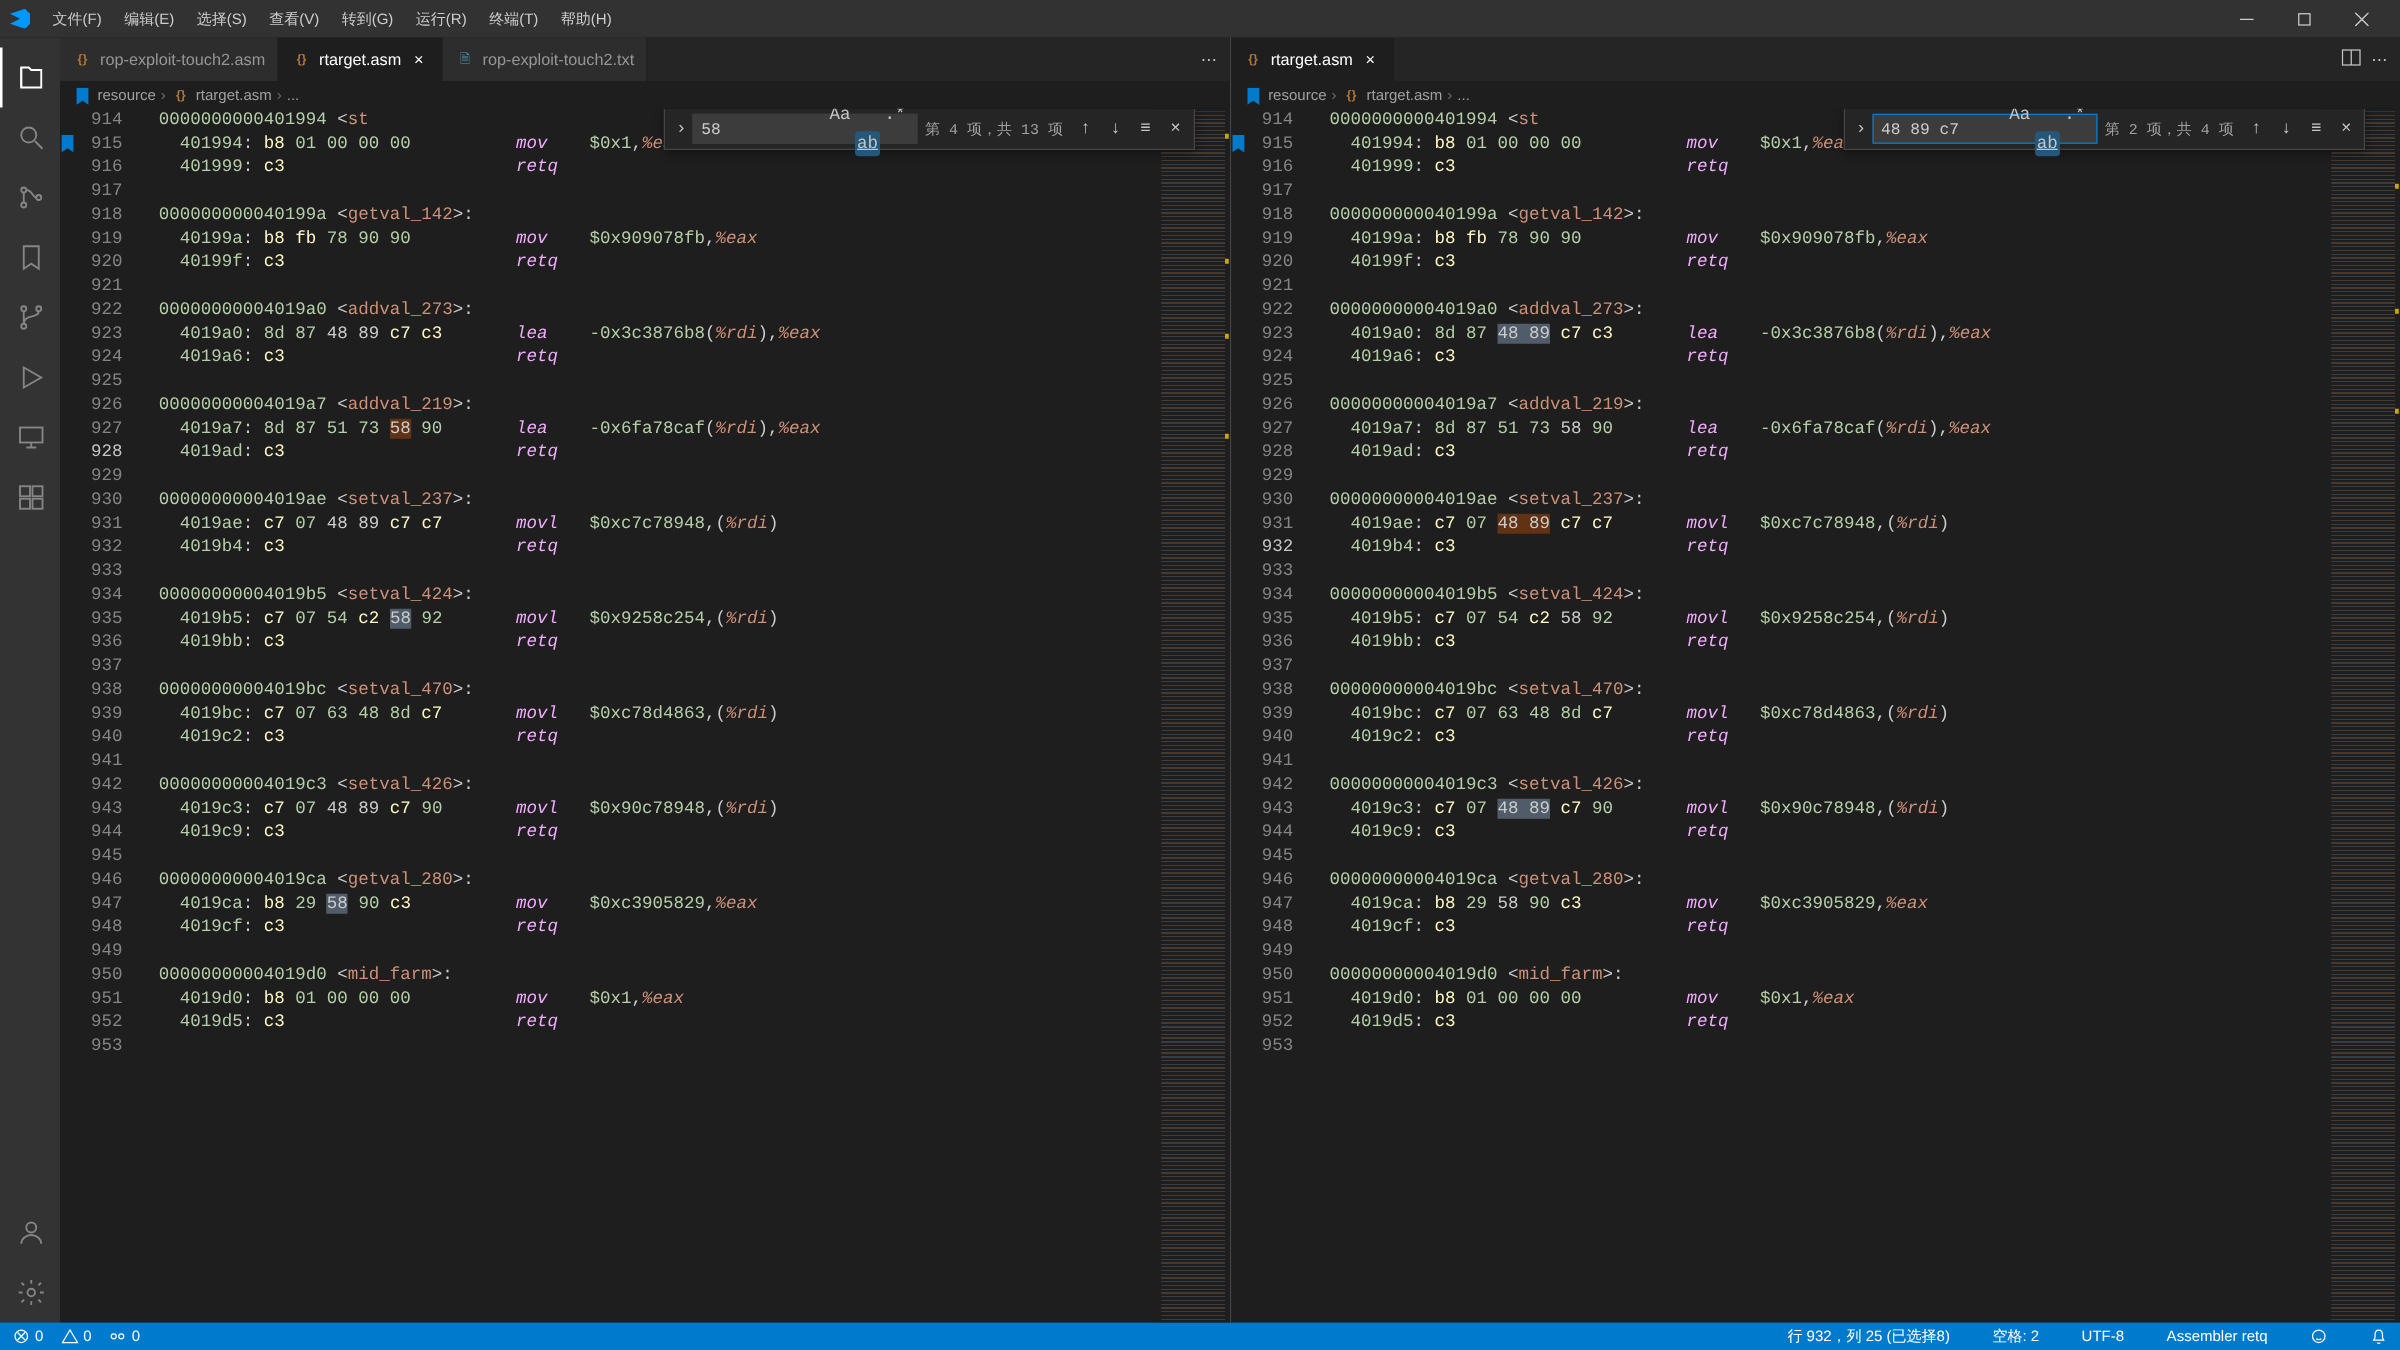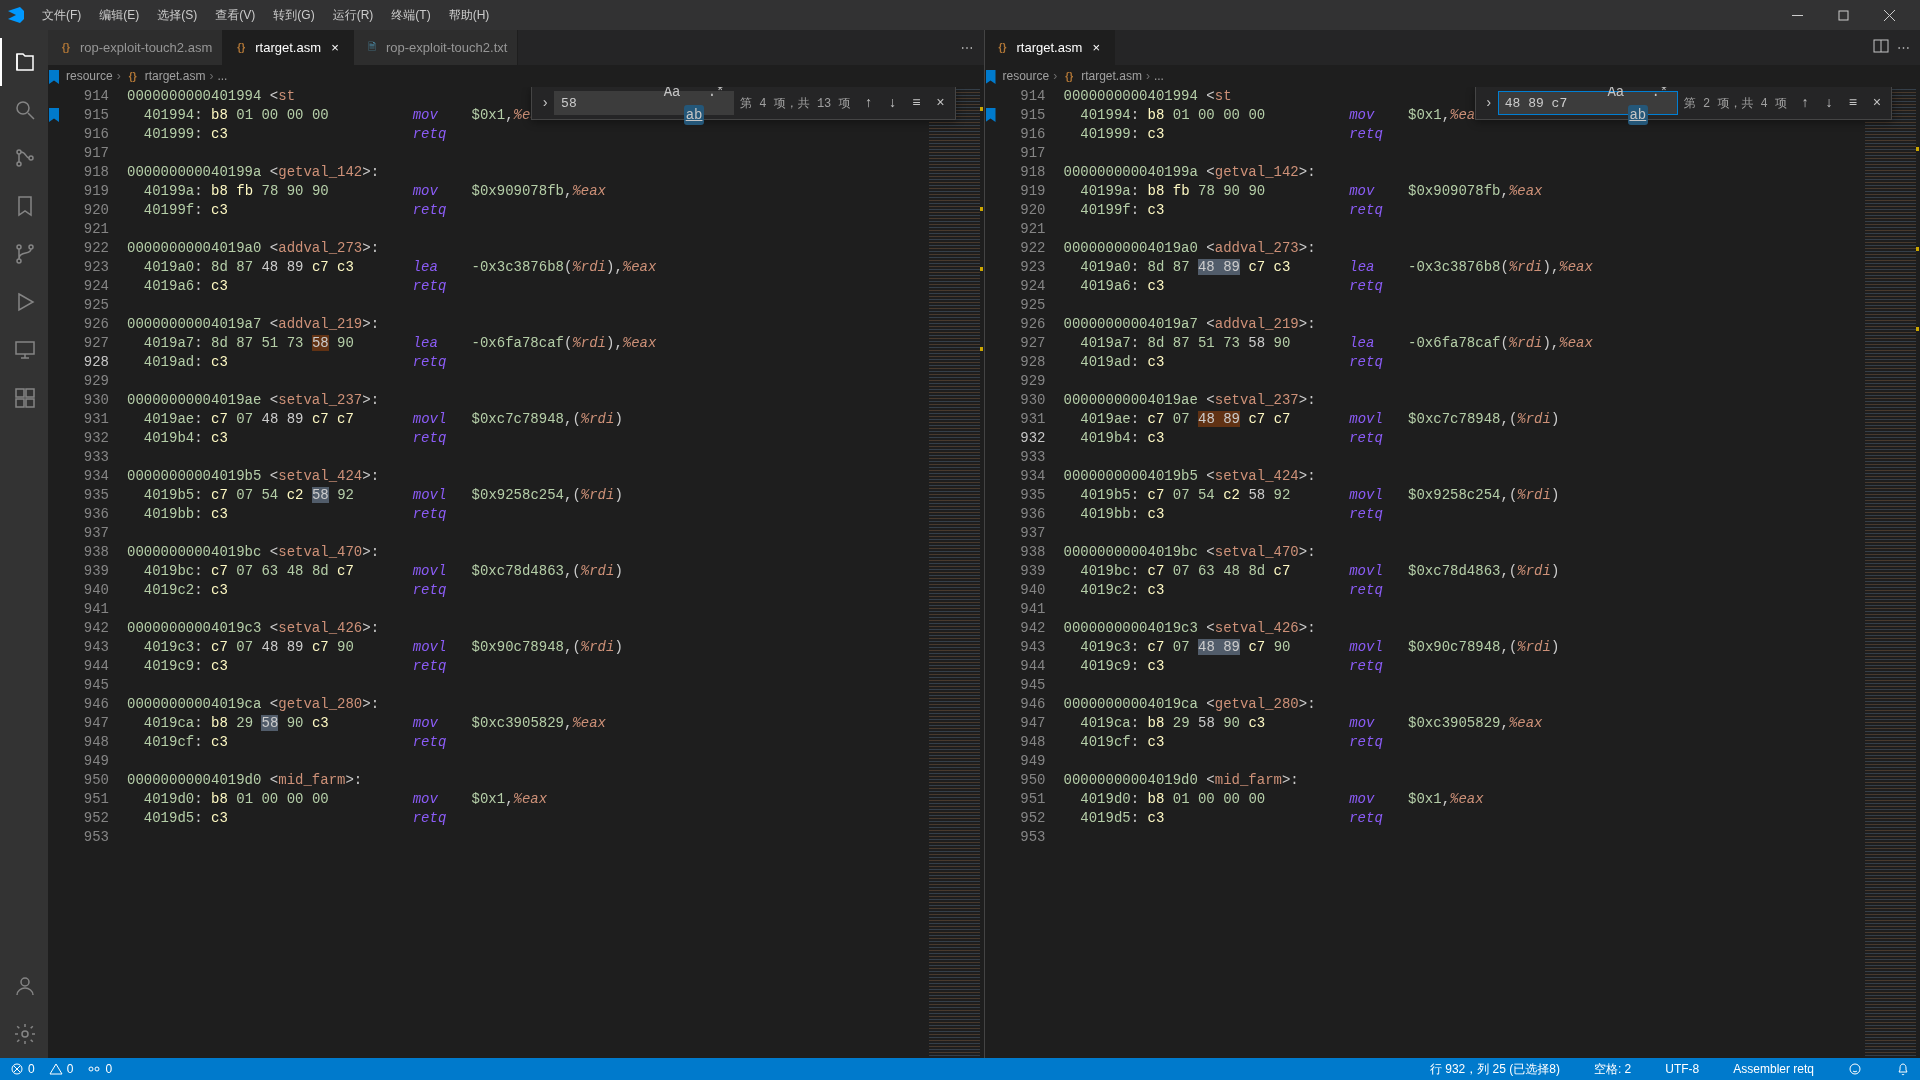--- a/index.html
+++ b/index.html
@@ -25,21 +25,21 @@
 .main-row { flex: 1; display: flex; overflow: hidden; }
 .editor-group { flex: 1; display: flex; flex-direction: column; overflow: hidden; position: relative; }
 .tab-bar { height: 35px; background: #252526; display: flex; align-items: stretch; }
 .tab { display: flex; align-items: center; padding: 0 10px; background: #2d2d2d; color: #969696; border-right: 1px solid #1e1e1e; font-size: 13px; gap: 6px; }
 .tab.active { background: #1e1e1e; color: #ffffff; }
 .tab-icon { width: 16px; height: 16px; display: inline-flex; align-items: center; justify-content: center; font-size: 10px; }
 .asm-icon { color: #b07636; font-weight: bold; }
 .txt-icon { color: #519aba; }
 .tab-close { width: 16px; height: 16px; display: flex; align-items: center; justify-content: center; }
 .tab-actions { margin-left: auto; display: flex; align-items: center; gap: 8px; padding-right: 10px; color: #c5c5c5; }
-.breadcrumbs { height: 22px; display: flex; align-items: center; padding: 0 0; font-size: 12px; color: #a0a0a0; gap: 4px; background: #1e1e1e; }
+.breadcrumbs { height: 22px; display: flex; align-items: center; padding: 0 12px; font-size: 12px; color: #a0a0a0; gap: 4px; background: #1e1e1e; }
 .crumb-sep { color: #6e6e6e; }
 .find-widget {
   position: absolute; top: 0; right: 28px; z-index: 10;
   background: #252526; border: 1px solid #454545; border-top: none;
   display: flex; align-items: center; height: 33px; padding: 0 4px;
   box-shadow: 0 2px 8px rgba(0,0,0,0.4);
 }
 .find-toggle { width: 18px; height: 100%; display: flex; align-items: center; justify-content: center; color: #c5c5c5; }
 .find-input {
   background: #3c3c3c; border: 1px solid #3c3c3c; color: #cccccc;
@@ -47,36 +47,36 @@
   font-family: inherit; outline: none;
 }
 .find-input.focused { border-color: #007fd4; }
 .find-opts { display: flex; gap: 2px; margin-left: -72px; margin-right: 6px; }
 .find-opt { width: 20px; height: 20px; display: flex; align-items: center; justify-content: center; font-size: 14px; color: #c5c5c5; border-radius: 3px; }
 .find-opt.on { background: #245779; margin-top: 23px; }
 .find-count { font-size: 12px; color: #a0a0a0; margin: 0 8px; white-space: nowrap; }
 .find-nav { display: flex; gap: 4px; }
 .f-btn { width: 20px; height: 20px; display: flex; align-items: center; justify-content: center; color: #c5c5c5; }
 .editor-body { flex: 1; display: flex; overflow: hidden; background: #1e1e1e; position: relative; font-family: Consolas,"Courier New",monospace; font-size: 14px; }
-.gutter { width: 65px; text-align: right; padding-right: 18px; color: #858585; user-select: none; }
+.gutter { width: 65px; text-align: center; padding-right: 18px; color: #858585; user-select: none; }
 .gutter .ln { height: 19px; line-height: 19px; }
 .gutter .ln.current { color: #c6c6c6; }
 .bookmark-strip { width: 14px; }
 .bookmark { width: 10px; height: 14px; background: #007acc; clip-path: polygon(0 0,100% 0,100% 100%,50% 75%,0 100%); margin: 2px 0 0 1px; }
 .code { flex: 1; white-space: pre; line-height: 19px; overflow: hidden; }
 .minimap { width: 60px; background: #1e1e1e; position: relative; border-left: 1px solid #1e1e1e; }
 .minimap::before { content: ""; position: absolute; inset: 2px 4px; background:
   repeating-linear-gradient(180deg,
     rgba(120,160,200,0.25) 0 1px, transparent 1px 3px,
     rgba(200,140,90,0.25) 3px 4px, transparent 4px 6px);
 }
 .mm-hl { position: absolute; right: 1px; width: 3px; height: 4px; background: #cca700; }
 .c-hex { color: #b5cea8; }
 .c-sym { color: #ce9178; }
-.c-mn { color: #8b5cf6; font-style: italic; }
+.c-mn { color: #f0abfc; font-style: italic; }
 .c-reg { color: #ce9178; font-style: italic; }
 .c-k { color: #fef9c3; }
 .hl { background: #515c6a; }
 .hl2 { background: #613214; }
 .status-bar { height: 22px; background: #007acc; color: #ffffff; display: flex; align-items: center; font-size: 12px; padding: 0 10px; }
 .status-left, .status-right { display: flex; gap: 14px; align-items: center; }
 .status-right { margin-left: auto; gap: 34px; }
 .s-item { display: flex; gap: 4px; align-items: center; }
 .s-item svg { width: 14px; height: 14px; }
 </style>

